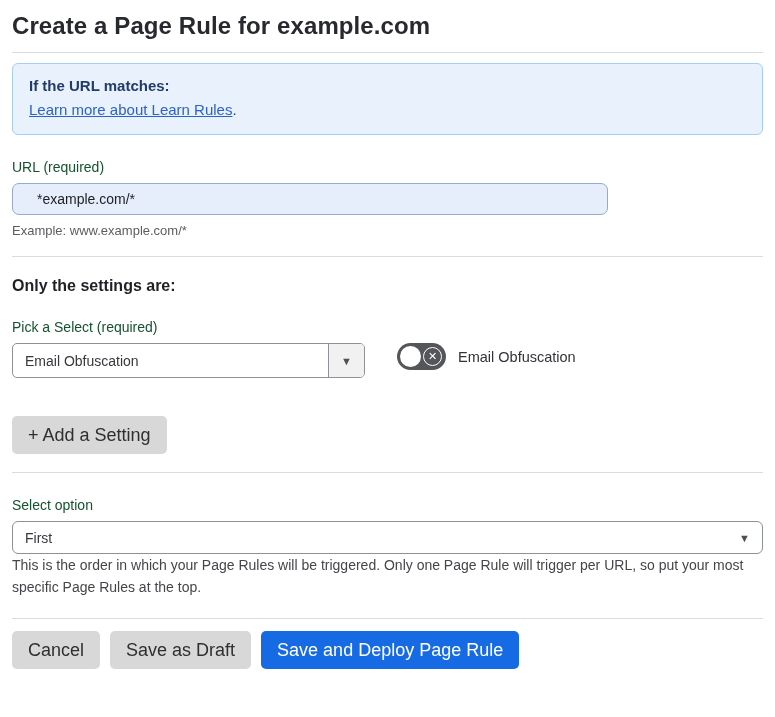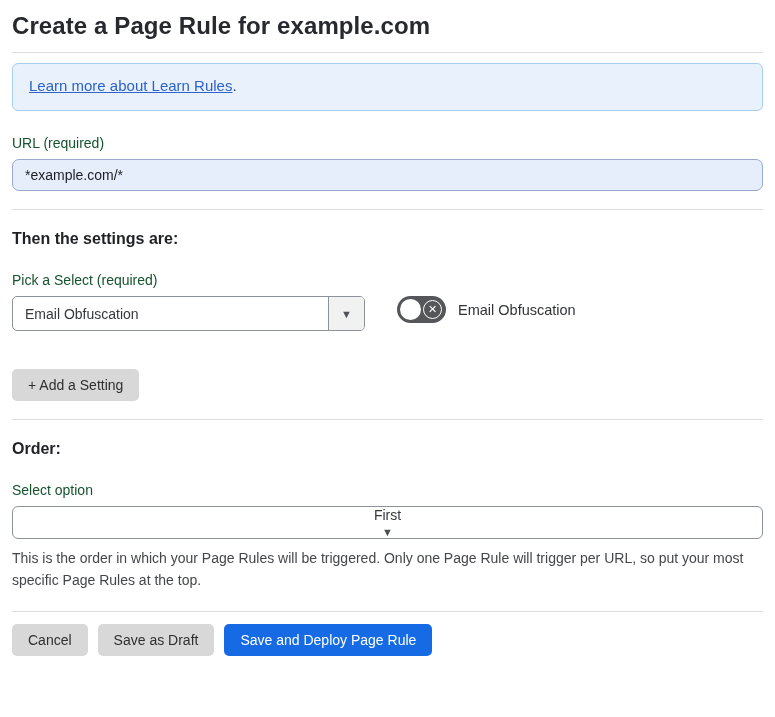--- a/index.html
+++ b/index.html
@@ -47,27 +47,27 @@
   
   .field-label {
     font-size: 14px;
     color: #14532d;
     margin-top: 24px;
   }
 
   
   .url-input {
     display: block;
-    width: 751px;
+    width: 596px;
     height: 32px;
     margin-top: 8px;
     background: #e6edfb;
     border: 1px solid #98a9cc;
     border-radius: 7px;
-    padding: 0 12px;
+    padding: 0 24px;
     font-family: "Liberation Sans", sans-serif;
     font-size: 14px;
     color: #1d1f24;
     outline: none;
   }
   .field-example {
     font-size: 13px;
     color: #5a5d61;
     margin-top: 8px;
   }
@@ -153,51 +153,49 @@
     margin-left: 12px;
     font-size: 14.5px;
     color: #313338;
   }
 
   
   .btn {
     display: inline-flex;
     align-items: center;
     justify-content: center;
-    height: 32px;
+    height: 38px;
     padding: 0 16px;
     border: none;
     border-radius: 5px;
     font-family: "Liberation Sans", sans-serif;
-    font-size: 14px;
+    font-size: 18px;
     cursor: pointer;
   }
   .btn-gray { background: #d8d8d8; color: #2f2f2f; }
   .btn-add { margin-top: 38px; }
 
   
   .order-select {
     width: 751px;
     height: 33px;
     margin-top: 8px;
     border: 1px solid #8d9199;
     border-radius: 6px;
     background: #ffffff;
     display: flex;
     align-items: center;
     justify-content: space-between;
     padding: 0 12px;
     cursor: pointer;
-    flex-direction: column;
   }
   .order-select .select-value { font-size: 14px; color: #36383c; }
   .order-select .caret { color: #4d5055; font-size: 11px; }
 
   .order-help {
-    margin-top: 8px;
     font-size: 14px;
     line-height: 22px;
     color: #44464a;
     max-width: 751px;
   }
 
   
   .footer-row {
     margin-top: 12px;
     display: flex;
@@ -209,29 +207,31 @@
 </style>
 </head>
 <body>
 
 <div class="page">
 
   <h1 class="page-title">Create a Page Rule for example.com</h1>
   <hr class="divider">
 
   <div class="info-box">
+    <div class="info-heading">If the URL matches:</div>
     <div class="info-link-line"><span class="info-link">Learn more about Learn Rules</span><span class="info-link-suffix">.</span></div>
   </div>
 
   <div class="field-label">URL (required)</div>
   <input type="text" class="url-input" value="*example.com/*" style="">
+  <div class="field-example">Example: www.example.com/*</div>
 
   <hr class="divider mt18">
 
-  <div class="section-heading">Then the settings are:</div>
+  <div class="section-heading">Only the settings are:</div>
   <div class="field-label">Pick a Select (required)</div>
 
   <div class="setting-row">
     <div class="setting-select">
       <div class="select-value">Email Obfuscation</div>
       <div class="select-caret-segment">
         <span>▼</span>
       </div>
     </div>
     <div class="toggle-group">
@@ -240,21 +240,20 @@
         <span class="x-icon">✕</span>
       </div>
       <div class="toggle-label">Email Obfuscation</div>
     </div>
   </div>
 
   <button class="btn btn-gray btn-add">+ Add a Setting</button>
 
   <hr class="divider mt18">
 
-  <div class="section-heading">Order:</div>
   <div class="field-label">Select option</div>
 
   <div class="order-select">
     <span class="select-value">First</span>
     <span class="caret">▼</span>
   </div>
 
   <div class="order-help">This is the order in which your Page Rules will be triggered. Only one Page Rule will trigger per URL, so put your most specific Page Rules at the top.</div>
 
   <hr class="divider mt20">

